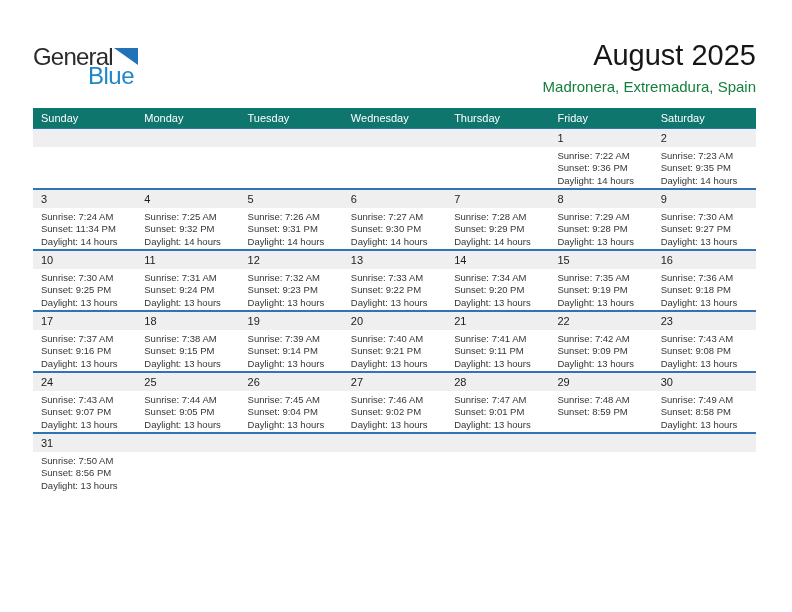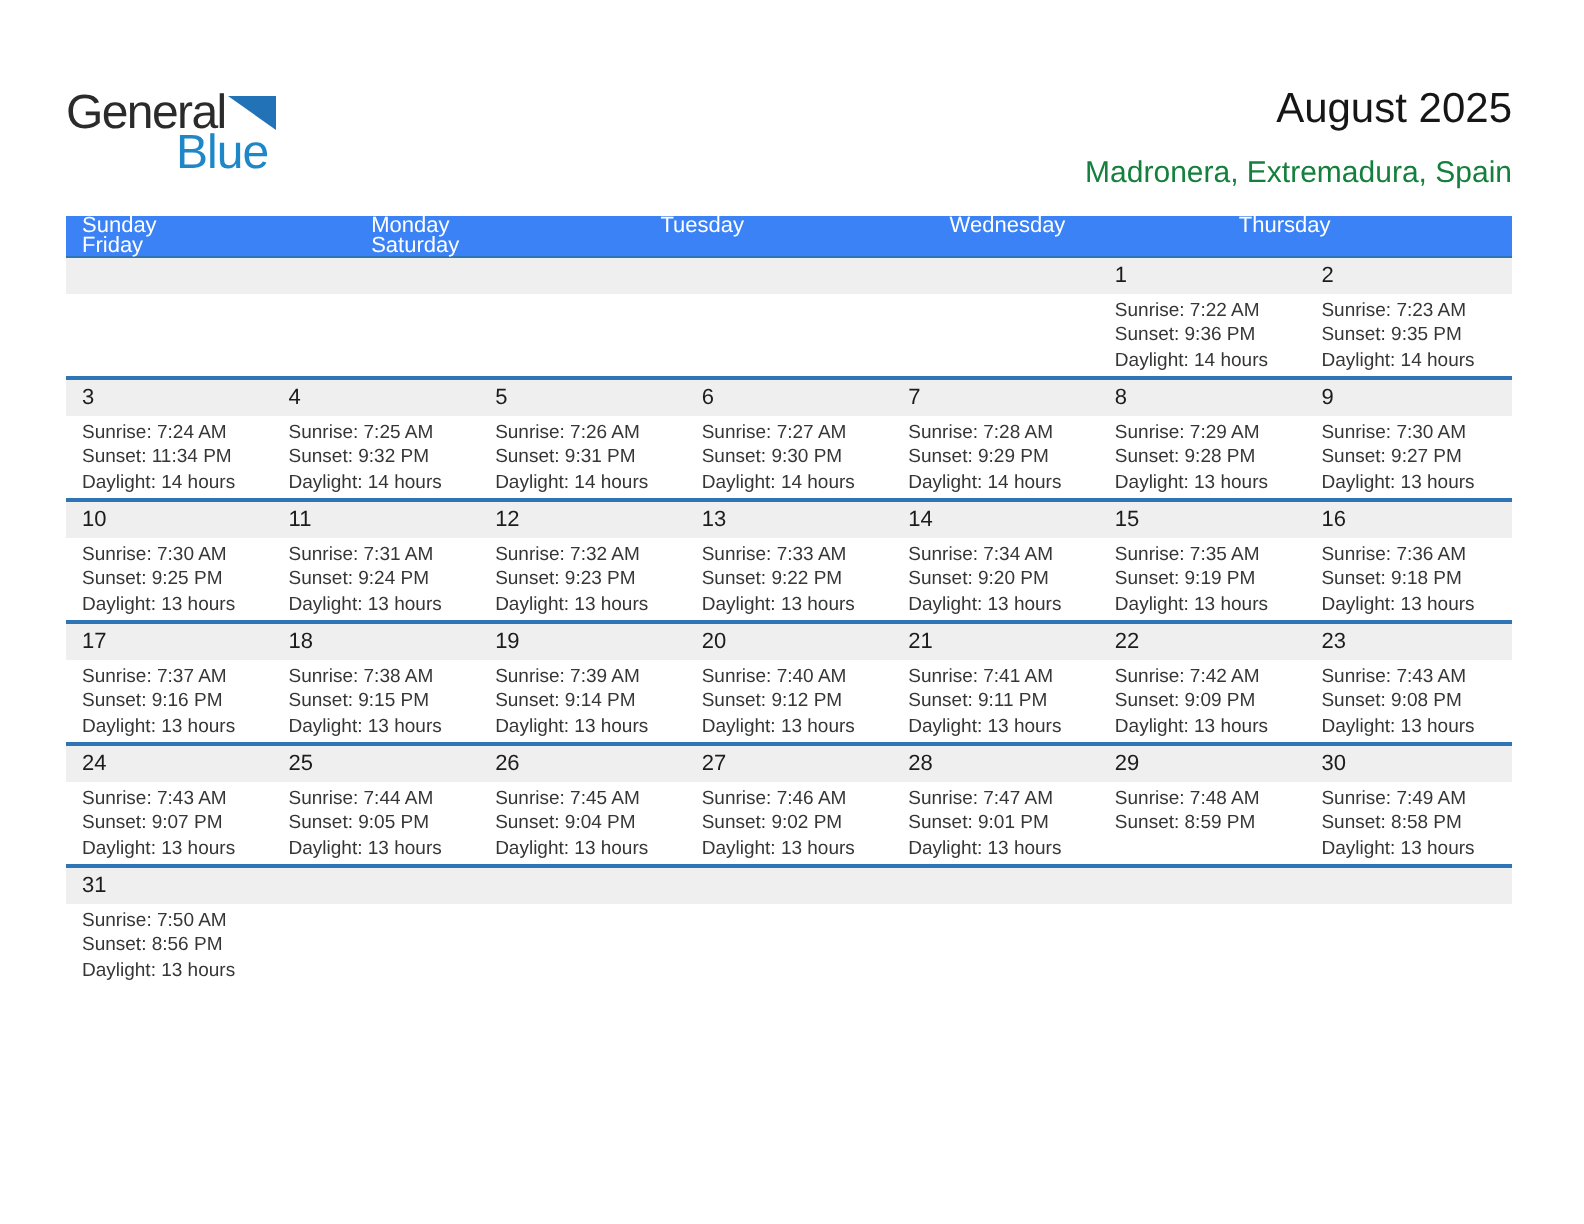--- a/index.html
+++ b/index.html
@@ -41,35 +41,35 @@
     font-size: 24px;
     color: #1e87c8;
     letter-spacing: -0.5px;
     line-height: 20px;
     margin-left: 55px;
     margin-top: -3px;
   }
   
   .titles { text-align: right; }
   .title {
-    font-size: 21px;
+    font-size: 29px;
     color: #161616;
     line-height: 30px;
   }
   .subtitle {
     font-size: 15px;
     color: #15803d;
     margin-top: 8px;
   }
   
   .calendar { margin-top: 13px; }
   .cal-header {
     display: grid;
-    grid-template-columns: repeat(5, 1fr);
-    background: #3b82f6;
+    grid-template-columns: repeat(7, 1fr);
+    background: #0f766e;
     height: 20px;
     align-items: center;
     border-bottom: 1px solid #2e75b6;
   }
   .weekday {
     color: #ffffff;
     font-size: 11px;
     padding-left: 8px;
     white-space: nowrap;
     overflow: hidden;
@@ -281,21 +281,21 @@
                 <div class="detail-line">Sunset: 9:15 PM</div>
                 <div class="detail-line">Daylight: 13 hours and 37 minutes.</div>
               </div>
               <div class="detail-cell">
                 <div class="detail-line">Sunrise: 7:39 AM</div>
                 <div class="detail-line">Sunset: 9:14 PM</div>
                 <div class="detail-line">Daylight: 13 hours and 34 minutes.</div>
               </div>
               <div class="detail-cell">
                 <div class="detail-line">Sunrise: 7:40 AM</div>
-                <div class="detail-line">Sunset: 9:12 PM</div>
+                <div class="detail-line">Sunset: 9:21 PM</div>
                 <div class="detail-line">Daylight: 13 hours and 32 minutes.</div>
               </div>
               <div class="detail-cell">
                 <div class="detail-line">Sunrise: 7:41 AM</div>
                 <div class="detail-line">Sunset: 9:11 PM</div>
                 <div class="detail-line">Daylight: 13 hours and 30 minutes.</div>
               </div>
               <div class="detail-cell">
                 <div class="detail-line">Sunrise: 7:42 AM</div>
                 <div class="detail-line">Sunset: 9:09 PM</div>

